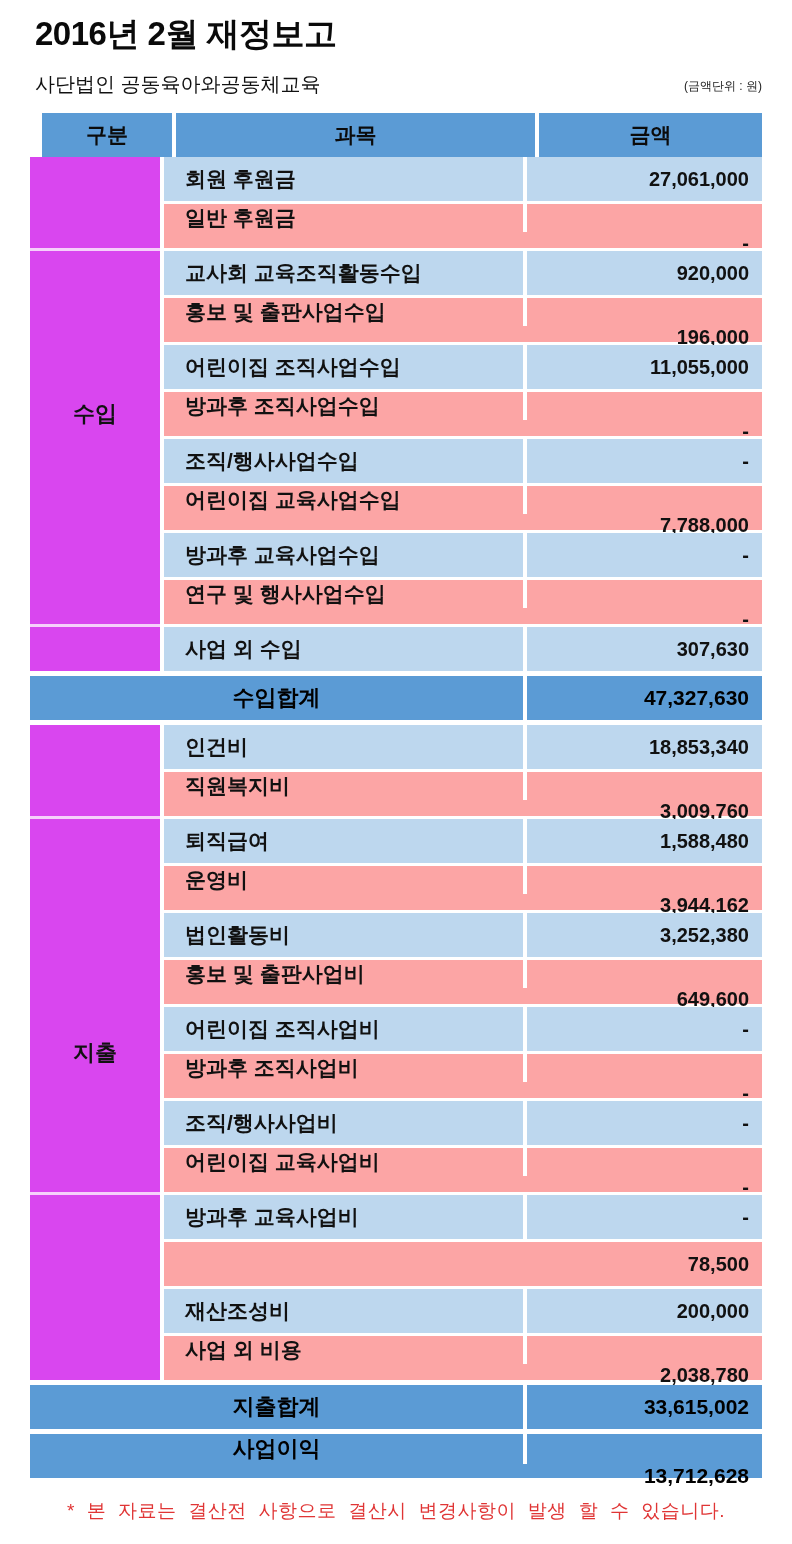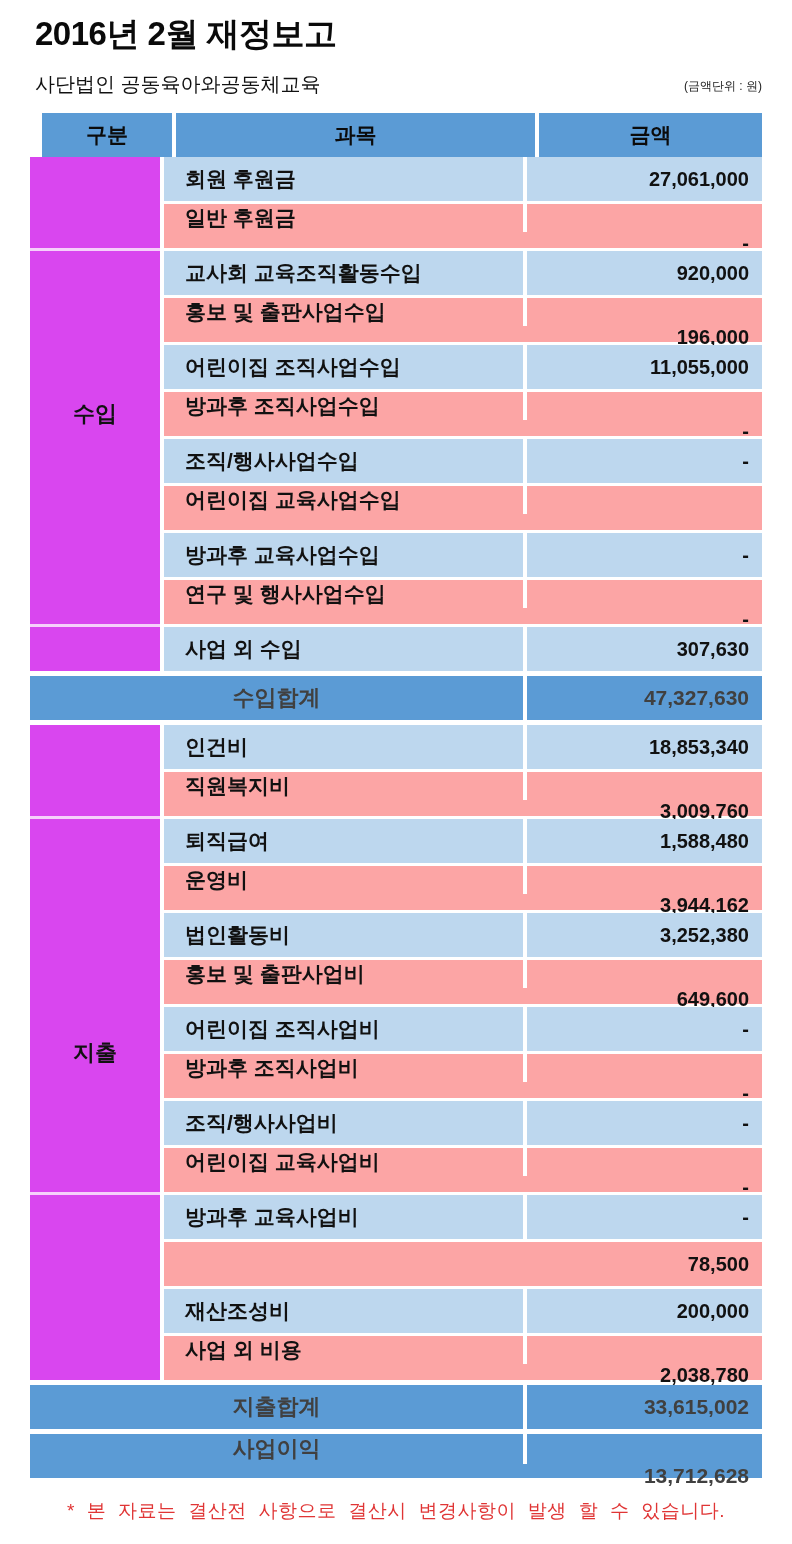--- a/index.html
+++ b/index.html
@@ -46,21 +46,21 @@
     display:flex; align-items:center; padding-left:21px; font-size:21px;
   }
   .amt {
     flex:1; display:flex; align-items:center; justify-content:flex-end;
     padding-right:13px; font-size:20px;padding-left:25px;
   }
   .group-break { position:absolute; left:0; width:100%; height:3px; background:rgba(255,255,255,0.75); }
 
   .total-row {
     display:flex; height:44px; margin:2px 0 5px 0; background:#5B9BD5;
-    font-weight:700; color:#404040;
+    font-weight:700; color:#000000;
   }
   .total-label {
     width:497px; box-sizing:border-box; border-right:4px solid #ffffff;
     display:flex; align-items:center; justify-content:center; font-size:22px;
   }
   .total-amt {
     flex:1; display:flex; align-items:center; justify-content:flex-end;
     padding-right:13px; font-size:21px;
   }
   .profit { margin-bottom:16px;flex-direction:column; }
@@ -125,20 +125,21 @@
     <div class="amt">-</div>
   </div>
 
   <div class="row dark">
     <div class="acc">조직/행사사업수입</div>
     <div class="amt">-</div>
   </div>
 
   <div class="row light">
     <div class="acc">어린이집 교육사업수입</div>
+    <div class="amt">7,788,000</div>
   </div>
 
   <div class="row dark">
     <div class="acc">방과후 교육사업수입</div>
     <div class="amt">-</div>
   </div>
 
   <div class="row light">
     <div class="acc">연구 및 행사사업수입</div>
     <div class="amt">-</div>

